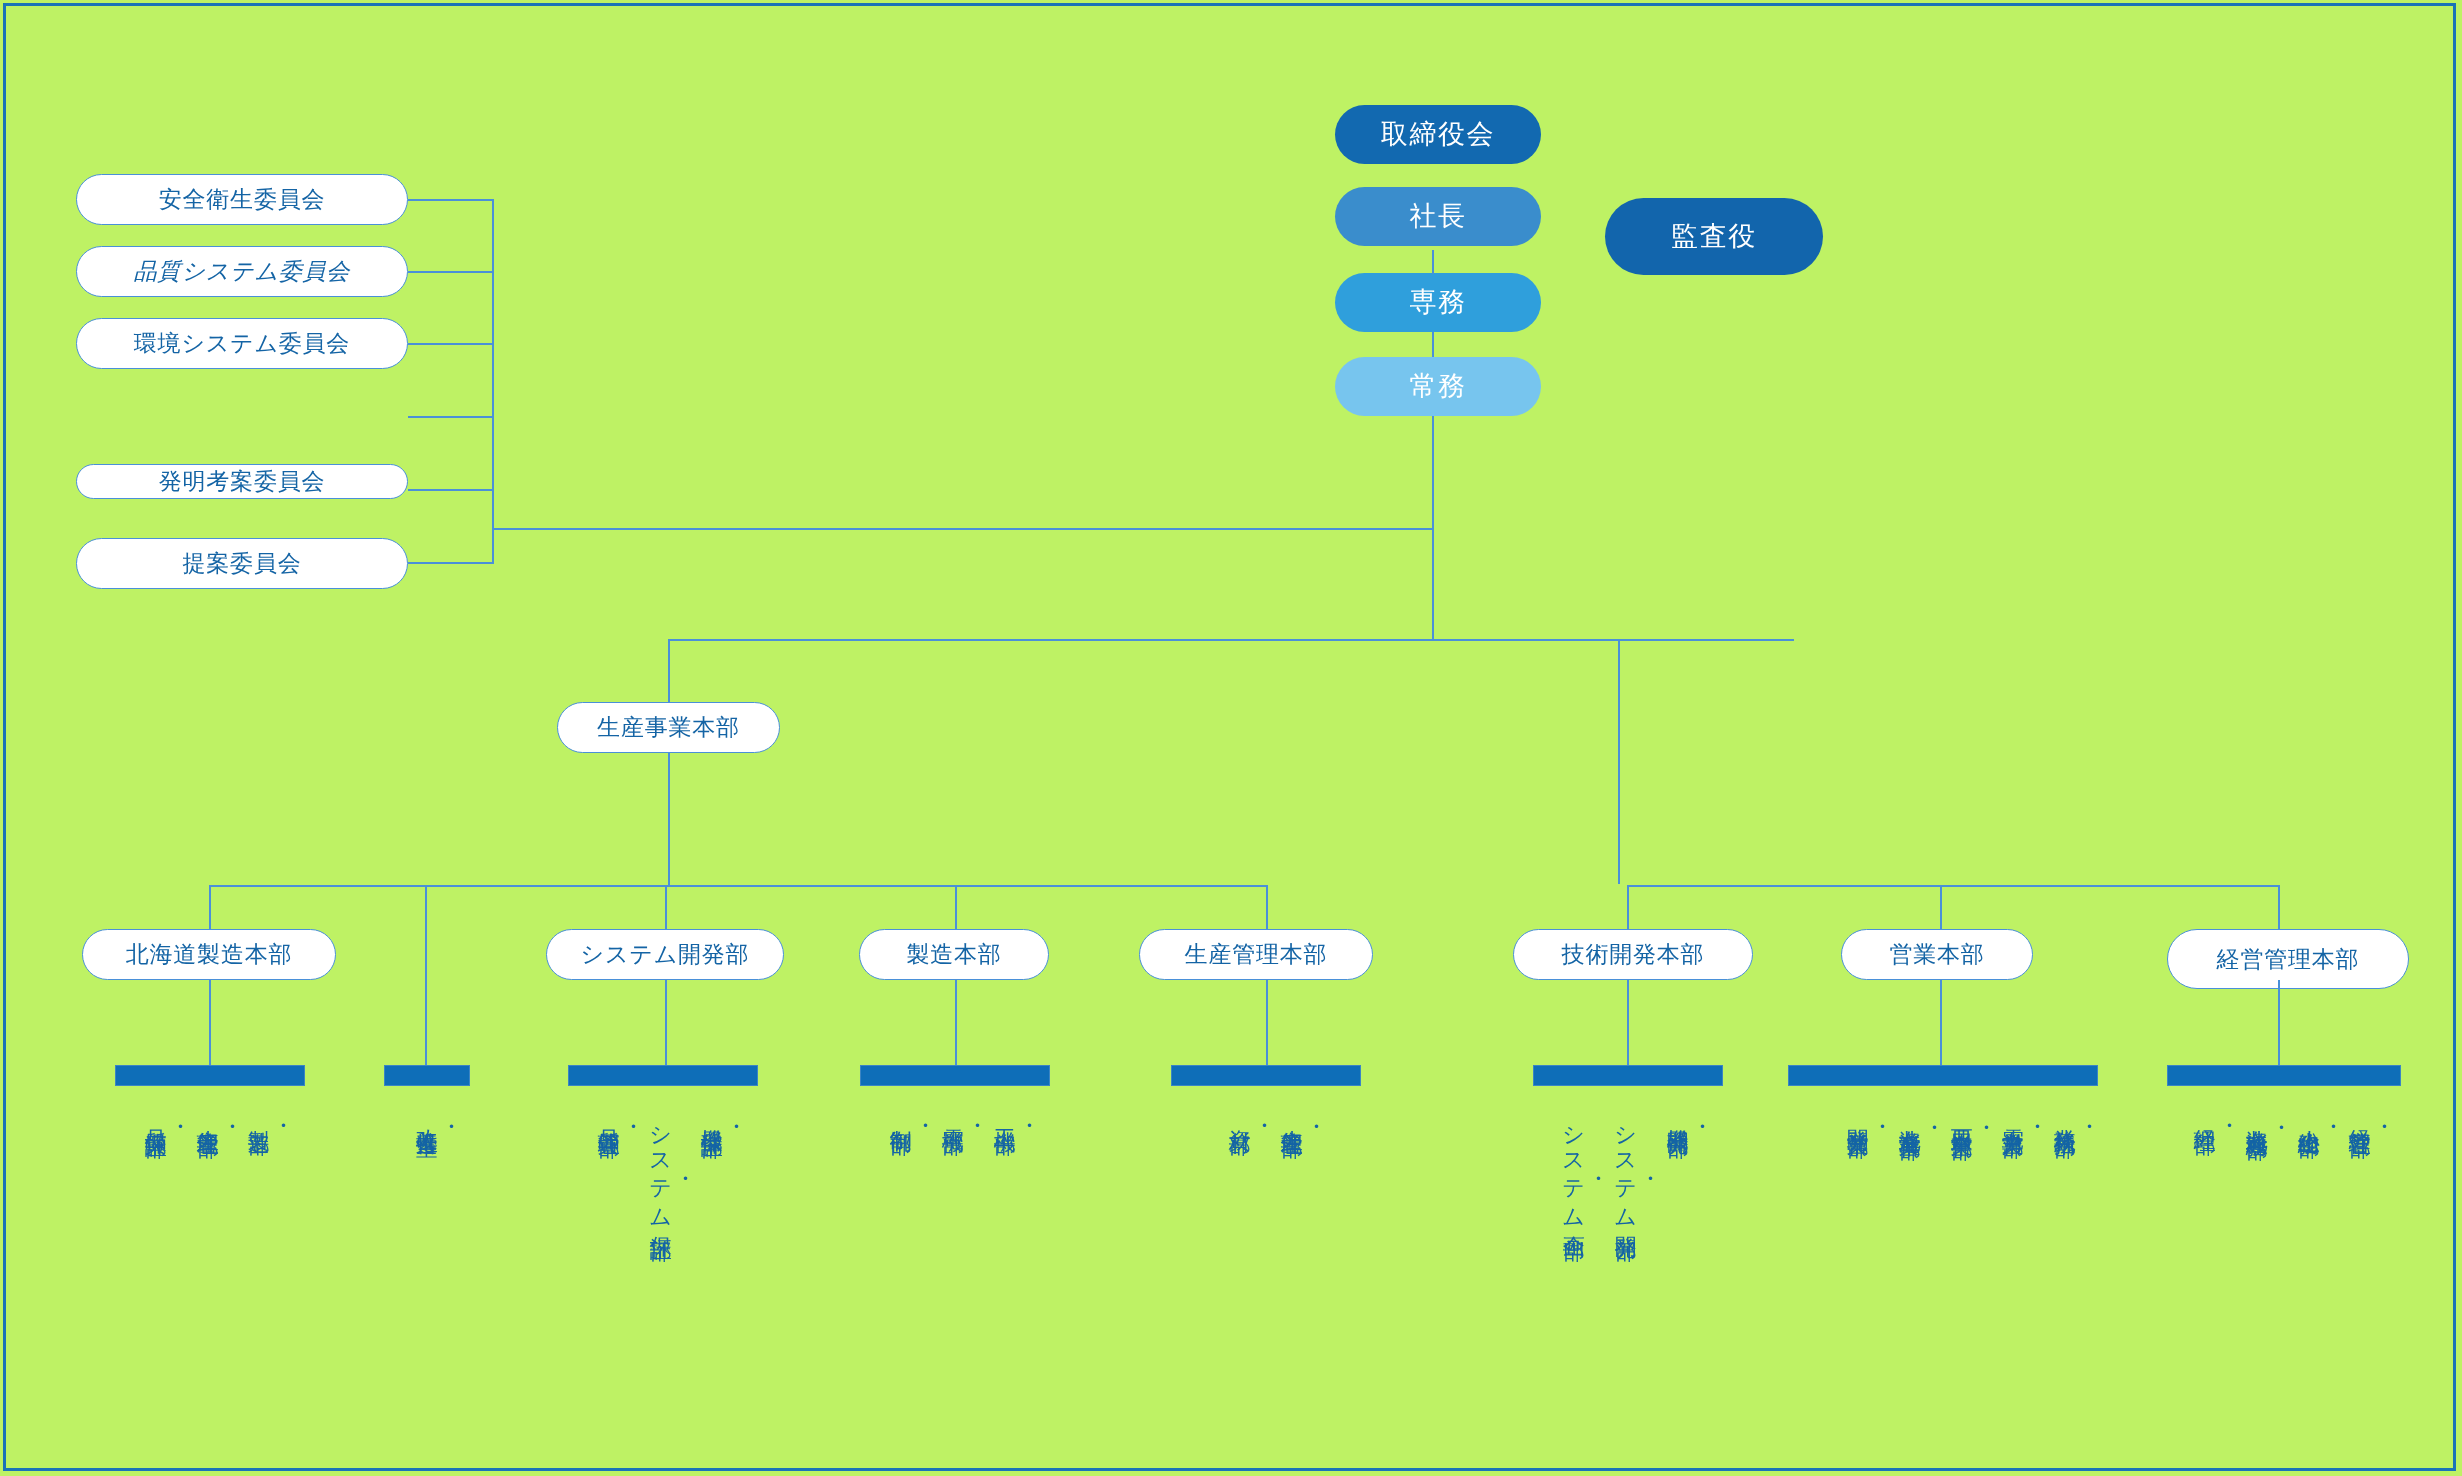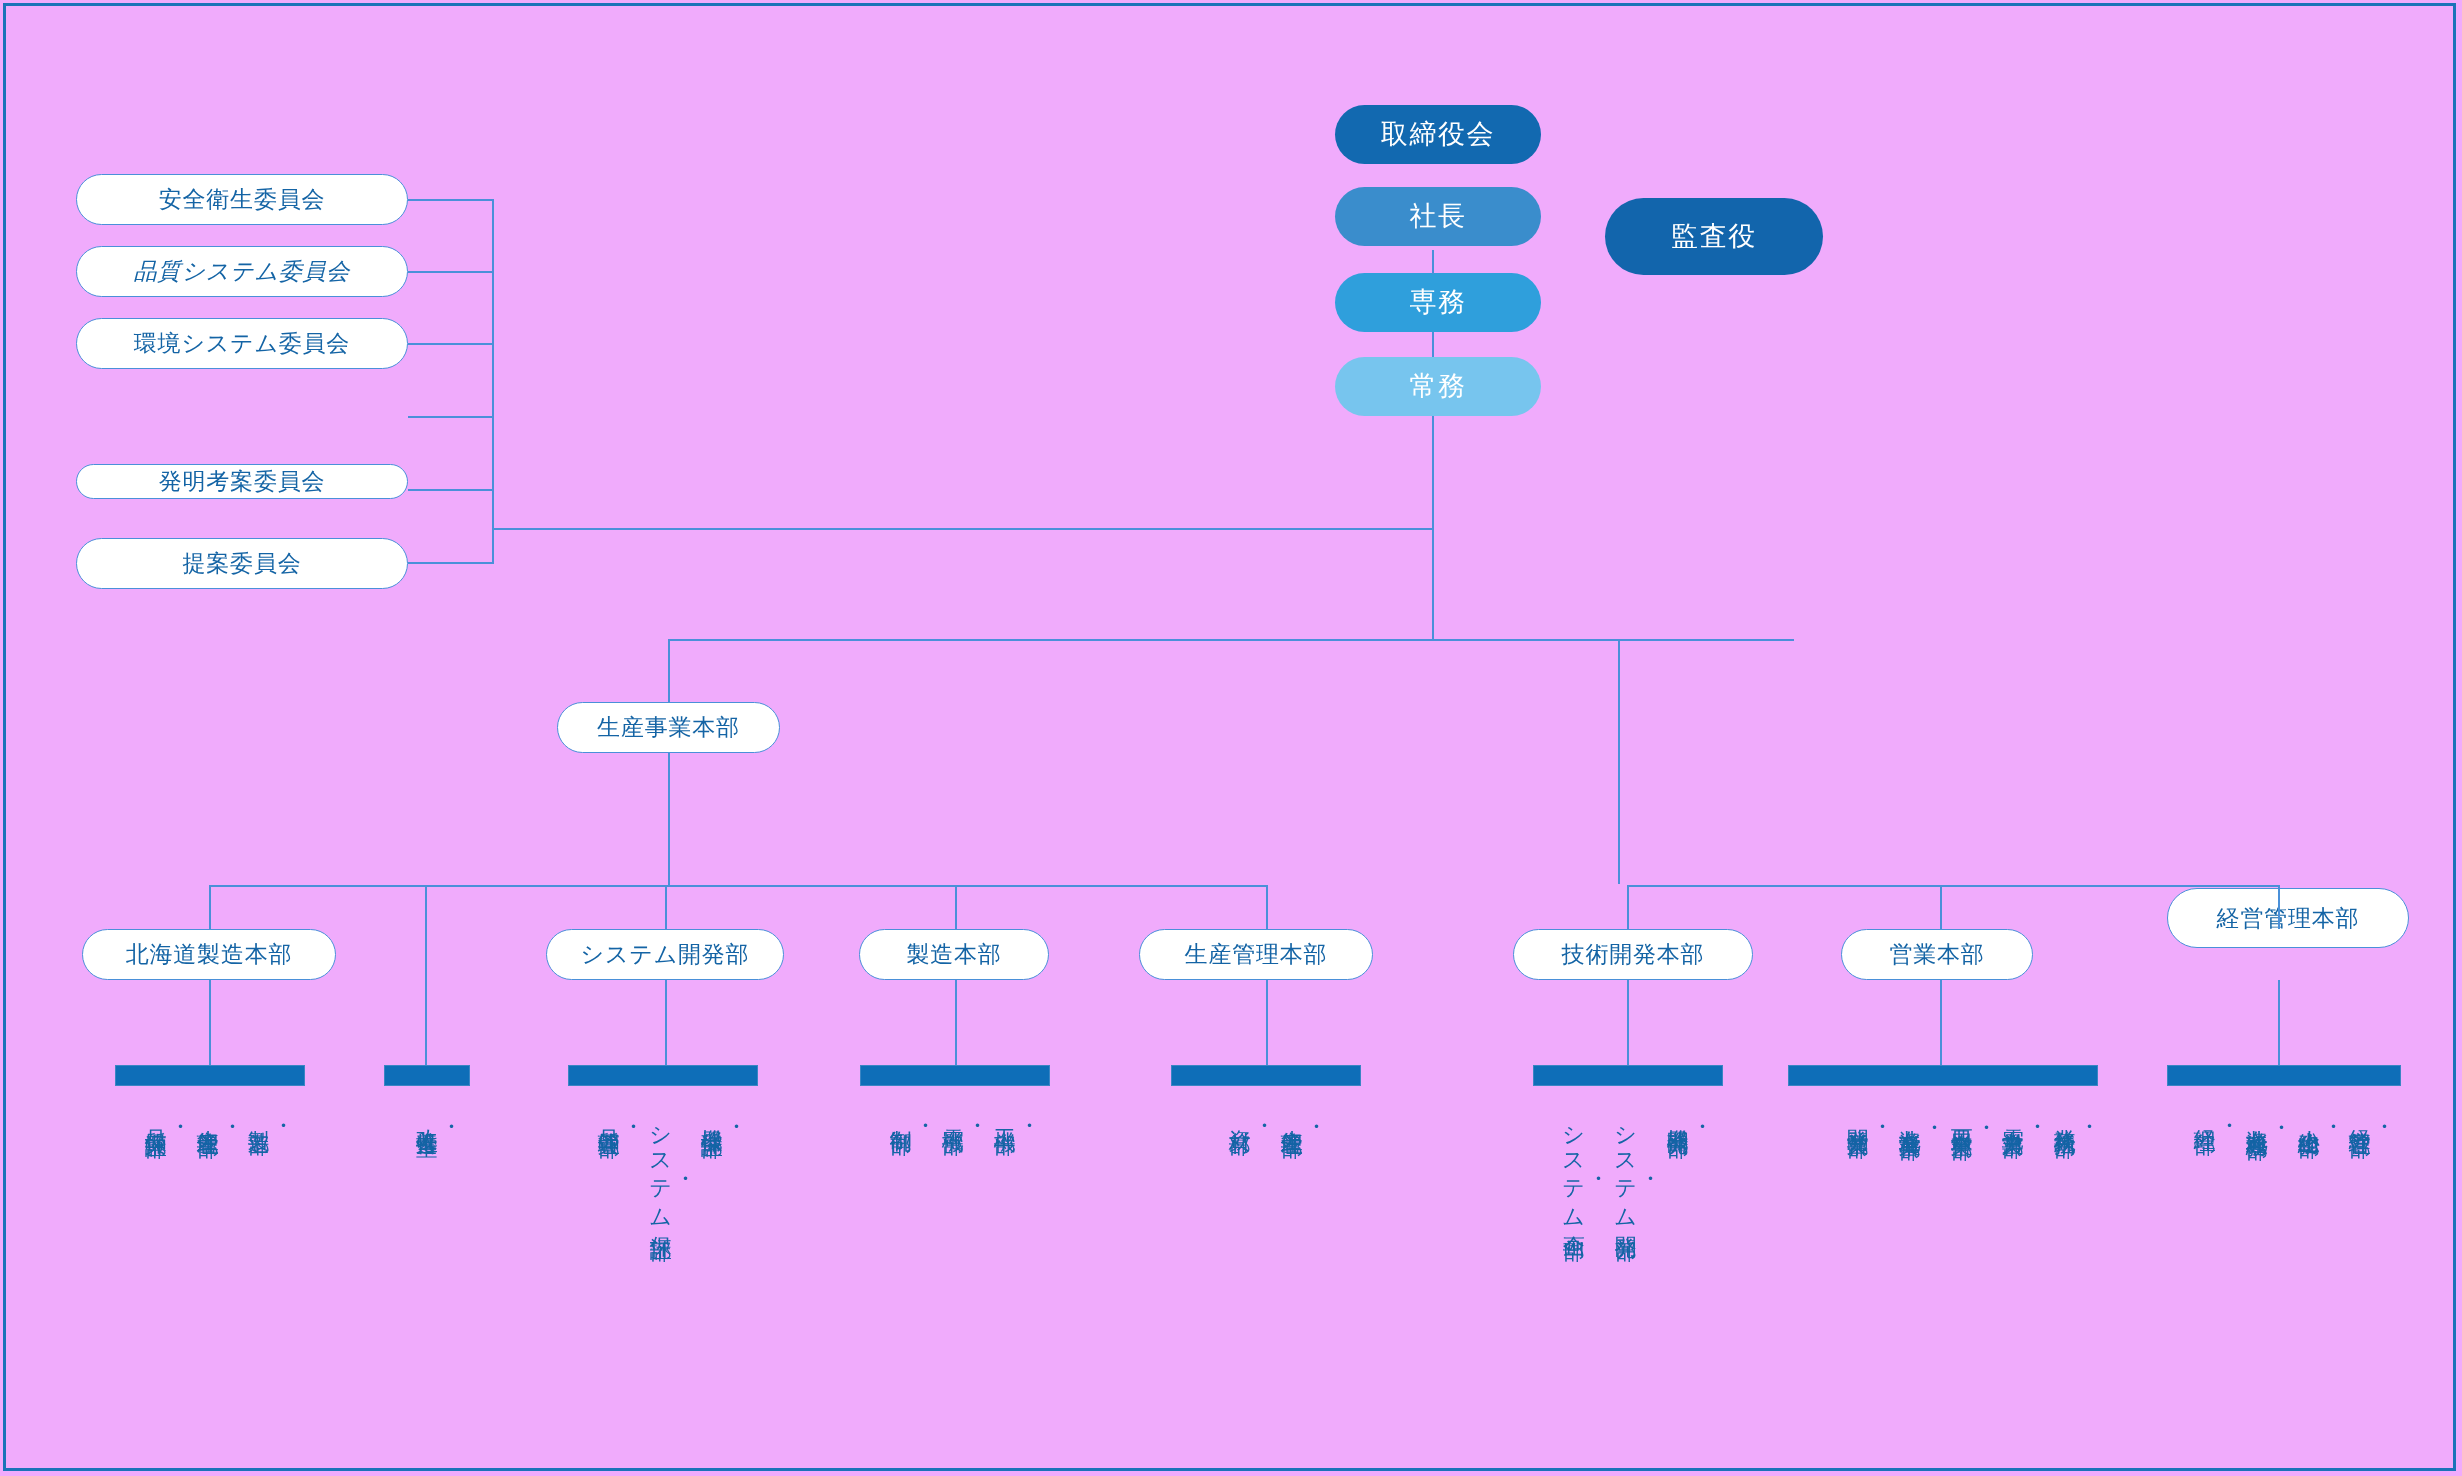--- a/index.html
+++ b/index.html
@@ -4,21 +4,21 @@
 <style>
   html, body {
     margin: 0;
     padding: 0;
     background: #ffffff;
   }
   #canvas {
     position: relative;
     width: 2462px;
     height: 1477px;
-    background: #f0abfc;
+    background: #bef264;
     font-family: "Liberation Sans", "DejaVu Sans", sans-serif;
     overflow: hidden;
   }
   
   #frame {
     position: absolute;
     left: 2.5px;
     top: 2.5px;
     width: 2453px;
     height: 1468px;
@@ -199,21 +199,21 @@
   </div>
   <div class="vline" style="left:1627px; top:885px; height:44px;"></div>
   <div class="vline" style="left:1627px; top:980px; height:85px;"></div>
 
   <div class="obox" style="left:1841px; top:929px; width:192px; height:51px;">
     <span>営業本部</span>
   </div>
   <div class="vline" style="left:1940px; top:885px; height:44px;"></div>
   <div class="vline" style="left:1940px; top:980px; height:85px;"></div>
 
-  <div class="obox" style="left:2167px; top:888px; width:242px; height:60px;">
+  <div class="obox" style="left:2167px; top:929px; width:242px; height:60px;">
     <span>経営管理本部</span>
   </div>
   <div class="vline" style="left:2278px; top:885px; height:44px;"></div>
   <div class="vline" style="left:2278px; top:980px; height:85px;"></div>
 
   <div class="bar" style="left:115px; top:1065px; width:190px;"></div>
   <div class="bar" style="left:384px; top:1065px; width:86px;"></div>
   <div class="bar" style="left:568px; top:1065px; width:190px;"></div>
   <div class="bar" style="left:860px; top:1065px; width:190px;"></div>
   <div class="bar" style="left:1171px; top:1065px; width:190px;"></div>

